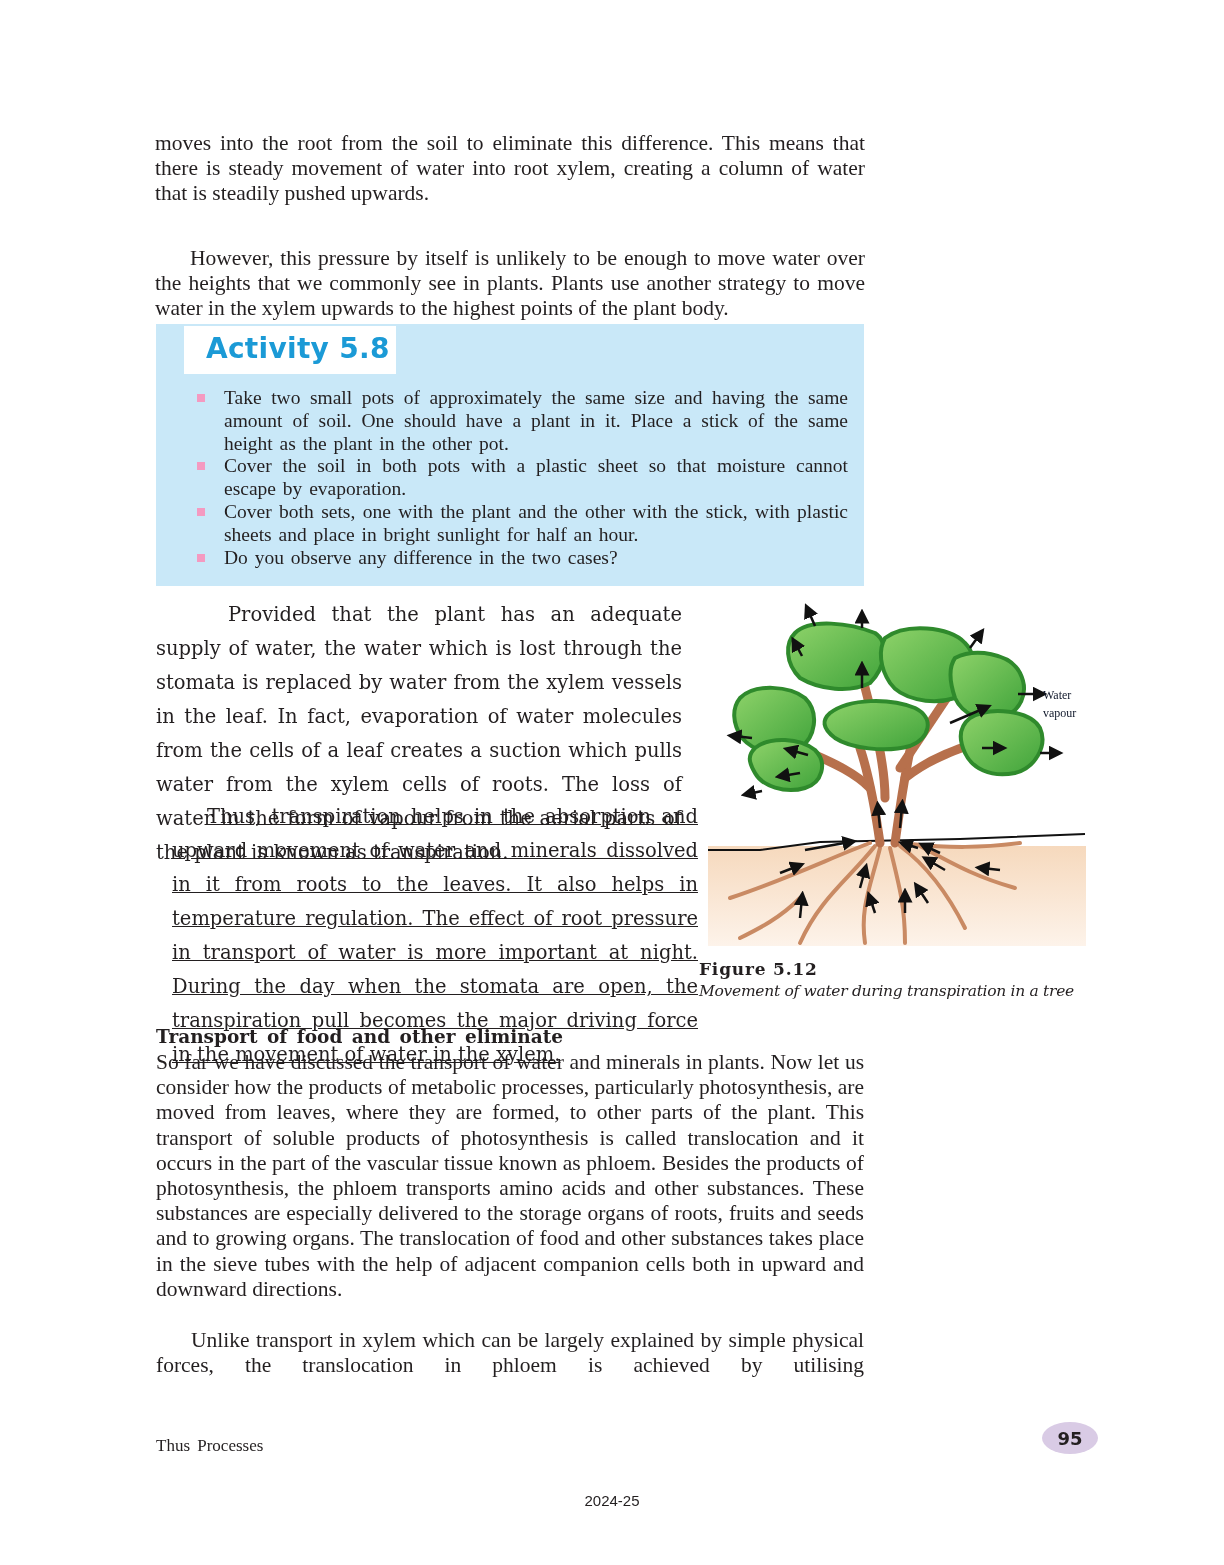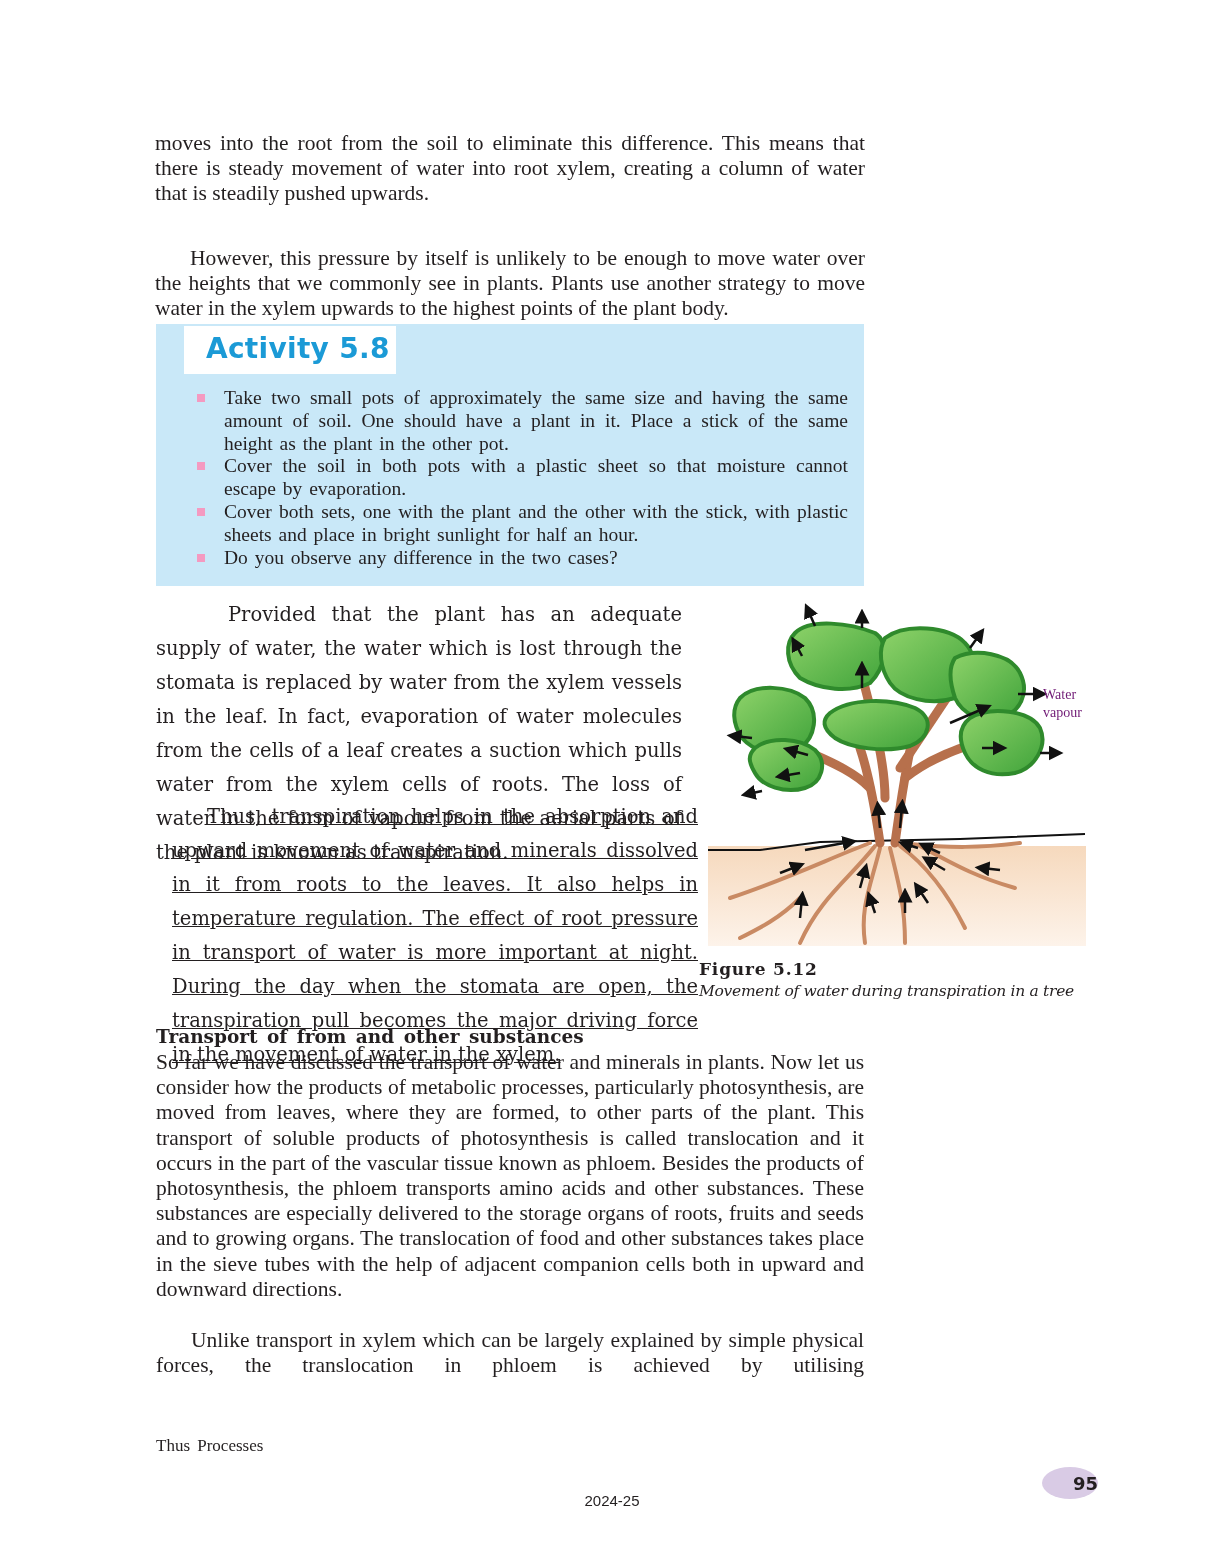--- a/index.html
+++ b/index.html
@@ -54,39 +54,39 @@
       font-family: "DejaVu Serif", serif; font-weight: bold;
       font-size: 17px; color: #231f20; letter-spacing: 0.8px; white-space: nowrap; text-align: right;
     }
     .fig-caption {
       position: absolute; left: 699px; top: 982px;
       font-family: "DejaVu Serif", serif; font-style: italic;
       font-size: 15.5px; color: #231f20; white-space: nowrap; letter-spacing: -0.3px;
     }
     .wv-label {
       position: absolute; left: 1043px; top: 686px;
-      font-family: "Liberation Serif", serif; font-size: 14px; line-height: 18px; color: #701a75;
+      font-family: "Liberation Serif", serif; font-size: 12px; line-height: 18px; color: #0f172a;
     }
 
     .section-head {
       position: absolute; left: 156px; top: 1026px;
       font-family: "DejaVu Serif", serif; font-weight: bold; font-size: 18.5px; color: #231f20;
       word-spacing: 3px; white-space: nowrap;
     }
     #p5 { left: 156px; top: 1050px; width: 708px; }
     #p6 { left: 156px; top: 1328px; width: 708px; }
 
     .footer-left {
       position: absolute; left: 156px; top: 1436px;
       font-family: "Liberation Serif", serif; font-size: 17px; color: #231f20; word-spacing: 3px;
     }
     .page-badge {
-      position: absolute; left: 1042px; top: 1467px; width: 56px; height: 32px;
+      position: absolute; left: 1042px; top: 1422px; width: 56px; height: 32px;
       border-radius: 50%; background: #d9cbe5;
-      display: flex; align-items: center; justify-content: flex-end;
+      display: flex; align-items: center; justify-content: center;
     }
     .page-num {
       font-family: "DejaVu Sans", sans-serif; font-weight: bold; font-size: 18px; color: #231f20;
     }
     .year {
       position: absolute; left: 0; width: 1224px; top: 1492px; text-align: center;
       font-family: "Liberation Sans", sans-serif; font-size: 15px; color: #231f20;
     }
   </style>
 </head>
@@ -189,21 +189,21 @@
     </g>
   </svg>
 </div>
 <div class="wv-label">
   <div>Water</div>
   <div>vapour</div>
 </div>
 <div class="fig-label">Figure 5.12</div>
 <div class="fig-caption">Movement of water during transpiration in a tree</div>
 
-<div class="section-head">Transport of from and other substances</div>
+<div class="section-head">Transport of food and other eliminate</div>
 <p id="p5" class="para">So far we have discussed the transport of water and minerals in plants. Now let us consider how the products of metabolic processes, particularly photosynthesis, are moved from leaves, where they are formed, to other parts of the plant. This transport of soluble products of photosynthesis is called translocation and it occurs in the part of the vascular tissue known as phloem. Besides the products of photosynthesis, the phloem transports amino acids and other substances. These substances are especially delivered to the storage organs of roots, fruits and seeds and to growing organs. The translocation of food and other substances takes place in the sieve tubes with the help of adjacent companion cells both in upward and downward directions.</p>
 <p id="p6" class="para indent" style="text-align-last: justify;">Unlike transport in xylem which can be largely explained by simple physical forces, the translocation in phloem is achieved by utilising</p>
 
 <div class="footer-left">Thus Processes</div>
 <div class="page-badge">
   <span class="page-num">95</span>
 </div>
 <div class="year">2024-25</div>
 
 </body></html>

